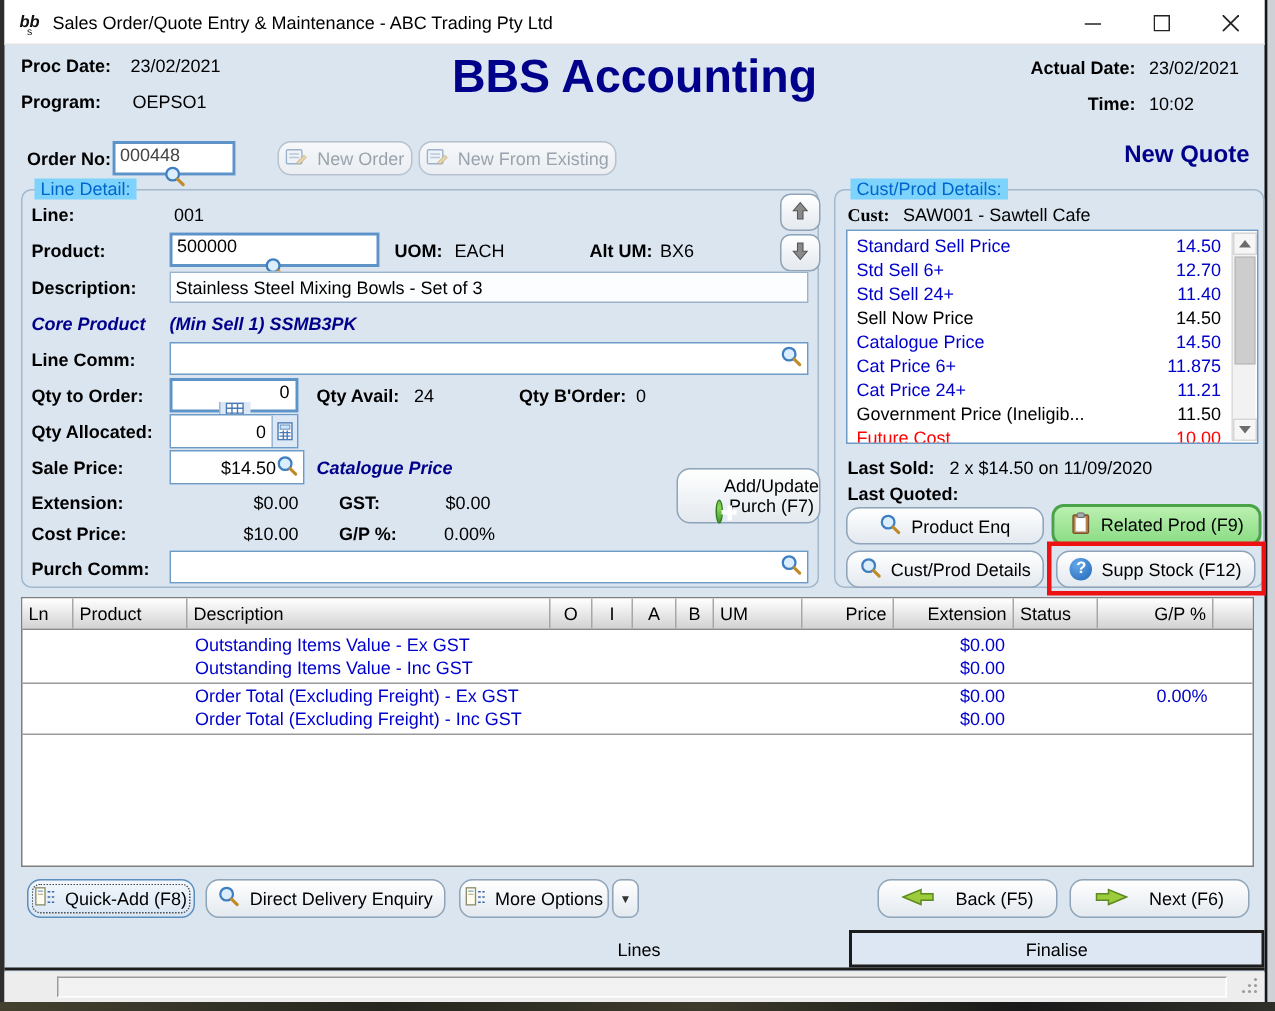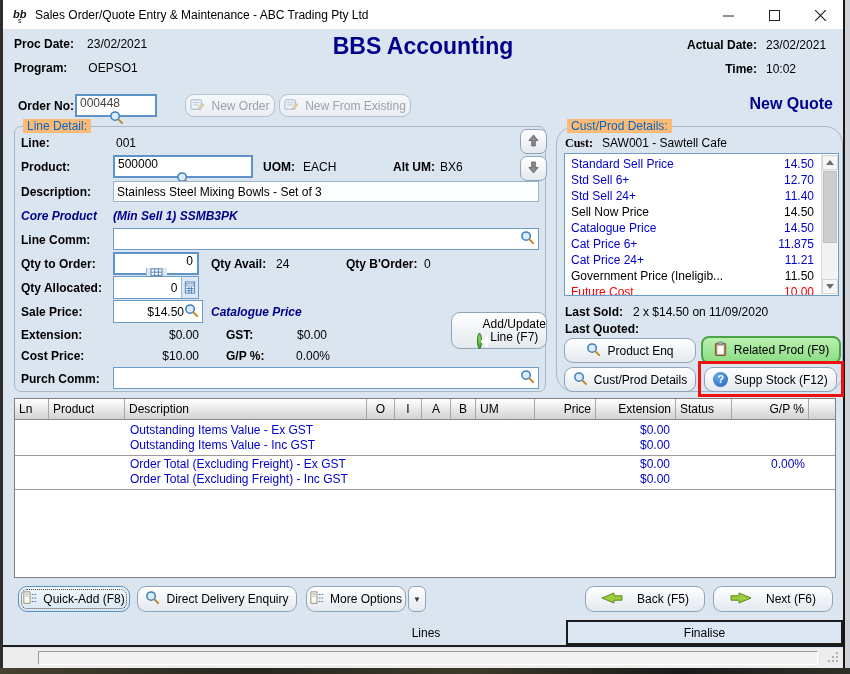--- a/index.html
+++ b/index.html
@@ -12,39 +12,39 @@
   .lbl{font-weight:bold;white-space:nowrap;}
   .val{white-space:nowrap;}
   .navy{color:#00008B;}
   .ital{font-style:italic;font-weight:bold;}
   
   .titlebar{position:absolute;left:0;top:0;right:0;height:30px;background:#ffffff;border-bottom:1px solid #e4e4e4;}
   .title-text{position:absolute;left:32px;top:8px;font-size:12px;white-space:nowrap;}
   .app-icon{position:absolute;left:9px;top:6px;width:18px;height:18px;}
   .winbtn{position:absolute;top:0;width:45px;height:30px;display:flex;align-items:center;justify-content:center;}
   
-  .hdr-title1{position:absolute;left:0;right:0;top:33px;text-align:center;font-size:23px;font-weight:bold;color:#00008B;}
+  .hdr-title1{position:absolute;left:0;right:0;top:33px;text-align:center;font-size:31px;font-weight:bold;color:#00008B;}
   .hdr-title2{position:absolute;left:0;right:0;top:58px;text-align:center;font-size:17px;font-weight:bold;color:#00008B;}
   .hdr-row{position:absolute;display:flex;white-space:nowrap;}
   .hdr-row .k{font-weight:bold;}
   .hdr-right{display:flex;}
   .hdr-right .k{font-weight:bold;width:82px;text-align:right;}
   .hdr-right .v{width:78px;padding-left:9px;text-align:left;}
   
   .field{position:absolute;background:#fff;border:1px solid #6d9bc6;display:flex;align-items:center;padding:0 3px;}
   .field.thick{border-width:2px;border-color:#5e93c8;flex-direction:column;}
   input.raw{border:none;outline:none;background:transparent;font:12px "Liberation Sans",sans-serif;width:100%;padding:0;margin:0;}
   input.rt{text-align:right;}
   .btn{position:absolute;display:flex;align-items:center;justify-content:center;gap:6px;background:linear-gradient(#ffffff,#e3e9ef);border:1px solid #8fa4b8;border-radius:9px;font-size:12px;white-space:nowrap;}
   .btn.disabled{color:#9aa3ad;border-color:#b6c2cd;background:linear-gradient(#f6f8fa,#eaeef2);}
   .btn.focus{border-color:#5a8fc0;outline:1px dotted #44484c;outline-offset:-4px;background:linear-gradient(#f2f7fc,#d9e6f3);}
   .btn.green{background:linear-gradient(#baf0b0,#8bdc84);border:2px solid #4aa348;border-radius:8px;}
   .iconbtn{display:flex;align-items:center;justify-content:center;background:#dce8f5;border-left:1px solid #9db8d2;height:100%;}
   .group{position:absolute;border:1px solid #a3b8cb;border-radius:7px;background:#dbe5f0;}
-  .group-caption{position:absolute;top:-8px;background:#fdba74;padding:0 4px;color:#0066CC;white-space:nowrap;}
+  .group-caption{position:absolute;top:-8px;background:#7dd3fc;padding:0 4px;color:#0066CC;white-space:nowrap;}
   
   .listbox{position:absolute;background:#fff;border:1px solid #6d9bc6;overflow:hidden;}
   .pl-row{position:relative;height:16px;line-height:16px;padding-left:6px;white-space:nowrap;}
   .pl-row .pl-val{position:absolute;right:24px;top:0;}
   .pl-row[data-color="blue"]{color:#0000CC;}
   .pl-row[data-color="black"]{color:#000;}
   .pl-row[data-color="red"]{color:#FF0000;}
   .vsb{position:absolute;right:1px;top:1px;bottom:1px;width:16px;background:#f2f2f2;border-left:1px solid #dcdcdc;}
   .vsb .arrow{position:absolute;left:0;width:16px;height:15px;background:#f6f6f6;border:1px solid #d6d6d6;display:flex;align-items:center;justify-content:center;}
   .tri-up{width:0;height:0;border-left:4px solid transparent;border-right:4px solid transparent;border-bottom:5px solid #6c6c6c;}
@@ -274,25 +274,25 @@
         <span>
           <svg width="15" height="15" viewBox="0 0 16 16">
               <circle cx="6.5" cy="6.5" r="4.5" fill="#dbeeff" stroke="#3f7fbf" stroke-width="1.6"></circle>
               <line x1="10" y1="10" x2="14" y2="14" stroke="#c08a28" stroke-width="2.2" stroke-linecap="round"></line>
             </svg>
         </span>
       </div>
 
       <div class="btn" style="left:436px;top:185px;width:96px;height:37px;white-space:normal;text-align:center;line-height:13px;padding-left:20px;">
         <span class="pluscirc abs" style="left:5px;top:10px;"></span>
-        <span>Add/Update Line (F7)</span>
-      </div>
-    </div>
-
-    <div class="group" style="left:553px;top:126px;width:287px;height:266px;border-radius:18px;">
+        <span>Add/Update Purch (F7)</span>
+      </div>
+    </div>
+
+    <div class="group" style="left:553px;top:126px;width:287px;height:266px;">
       <span class="group-caption" style="left:10px;">Cust/Prod Details:</span>
       <span class="abs lbl" style="left:8px;top:9px;font-family:Liberation Serif, serif;">Cust:</span>
       <span class="abs val" style="left:45px;top:9px;">SAW001 - Sawtell Cafe</span>
 
       <div class="listbox" style="left:7px;top:26px;width:275px;height:143px;padding-top:2px;">
         <div class="pl-row" data-color="blue"><span>Standard Sell Price</span><span class="pl-val">14.50</span></div>
         <div class="pl-row" data-color="blue"><span>Std Sell 6+</span><span class="pl-val">12.70</span></div>
         <div class="pl-row" data-color="blue"><span>Std Sell 24+</span><span class="pl-val">11.40</span></div>
         <div class="pl-row" data-color="black"><span>Sell Now Price</span><span class="pl-val">14.50</span></div>
         <div class="pl-row" data-color="blue"><span>Catalogue Price</span><span class="pl-val">14.50</span></div>

